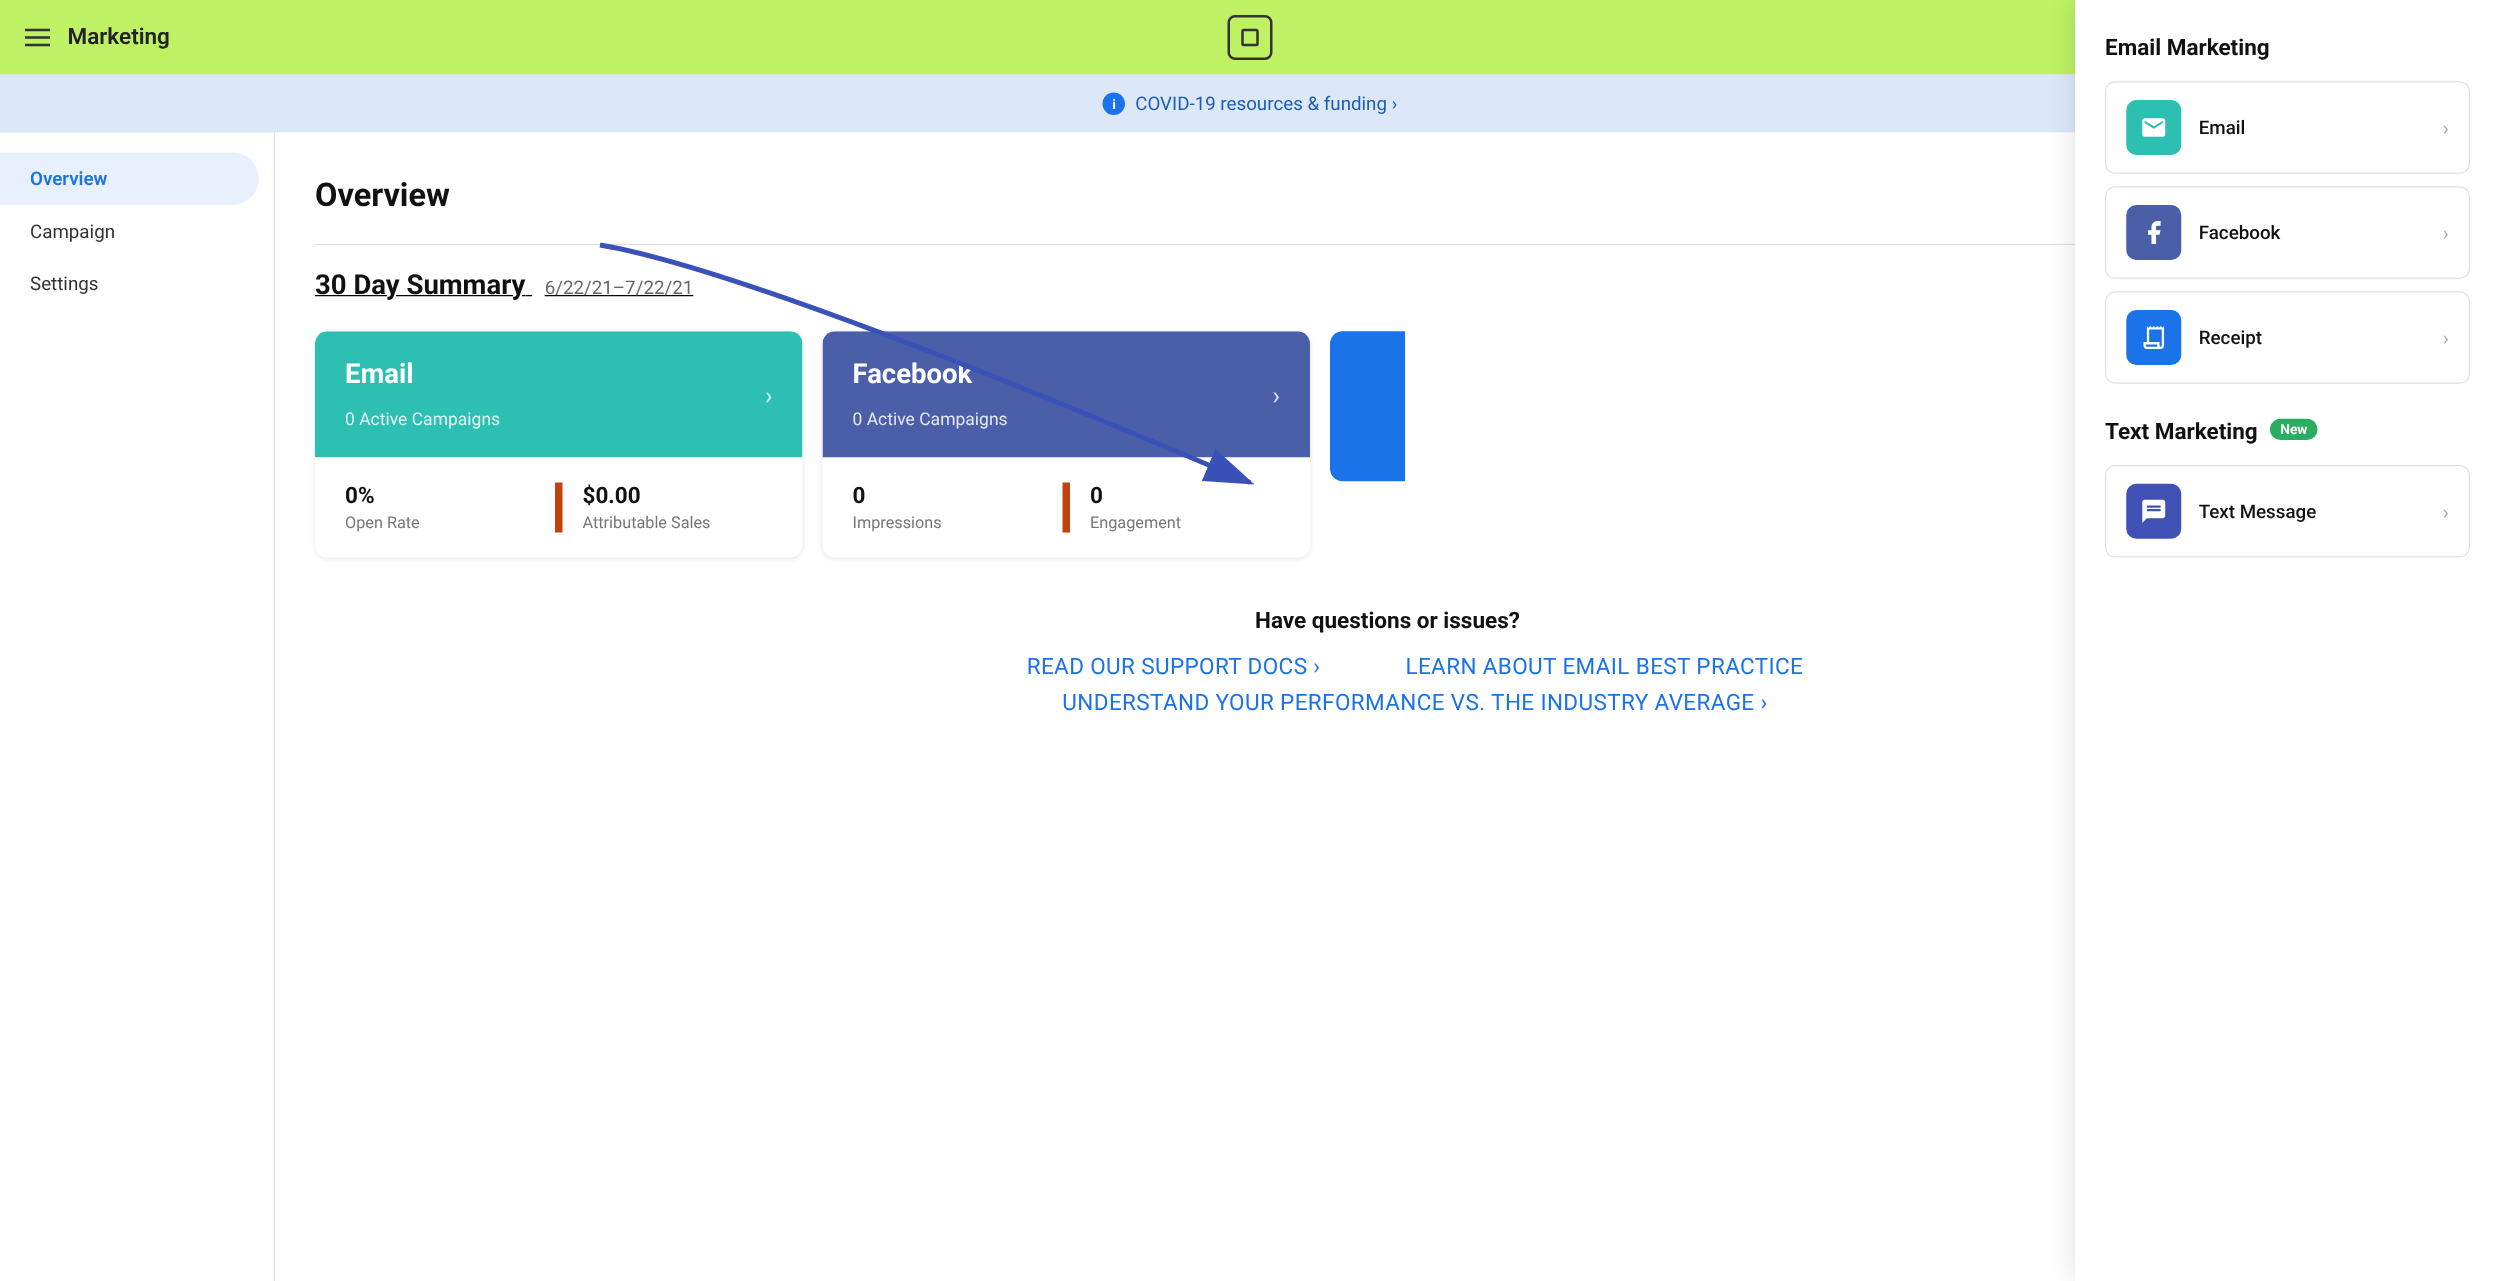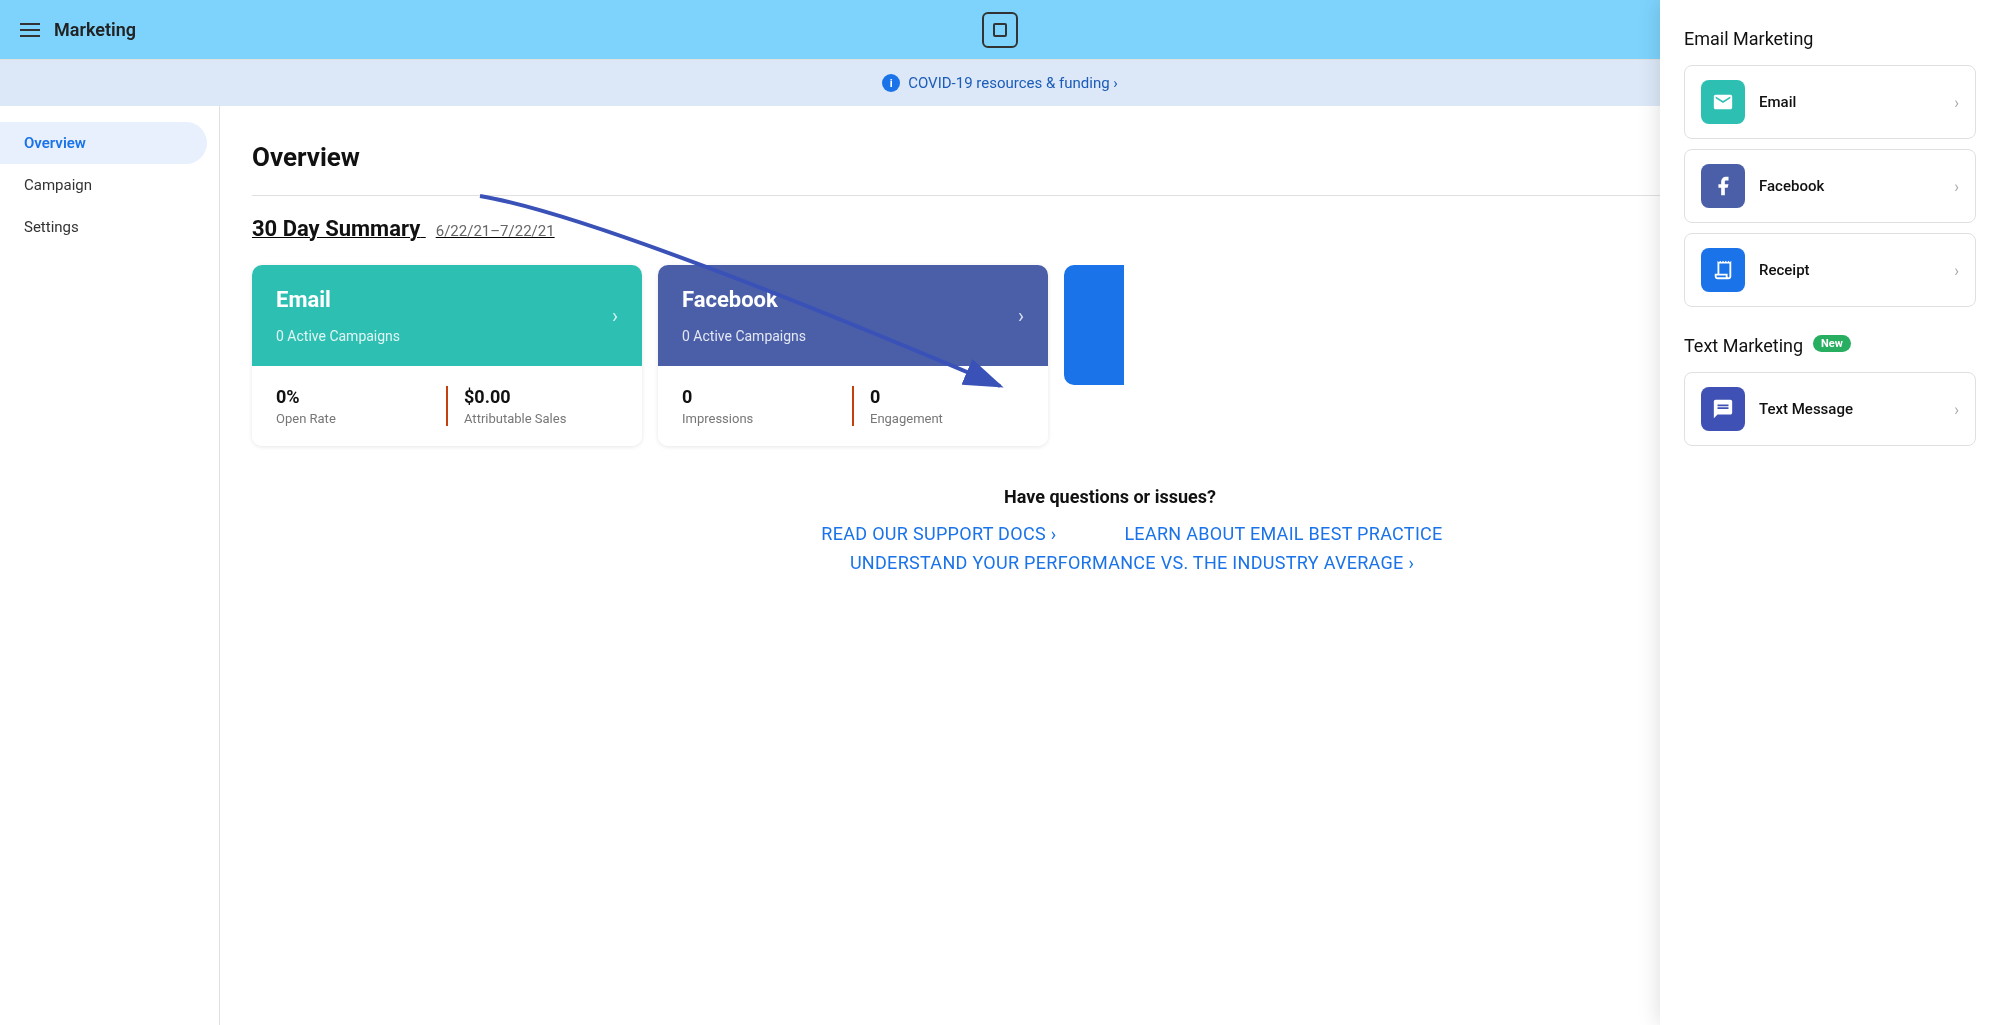--- a/index.html
+++ b/index.html
@@ -3,21 +3,21 @@
   <meta charset="utf-8">
   <style>
     * { box-sizing: border-box; margin: 0; padding: 0; }
     body { font-family: -apple-system, BlinkMacSystemFont, 'Segoe UI', Roboto, sans-serif; background: #f5f5f5; overflow: hidden; }
 
     
     .topnav {
       display: flex;
       align-items: center;
       justify-content: space-between;
-      background: #7dd3fc;
+      background: #bef264;
       border-bottom: 1px solid #e0e0e0;
       height: 60px;
       padding: 0 20px;
     }
     .topnav-left { display: flex; align-items: center; gap: 14px; }
     .topnav-left .hamburger { display: flex; flex-direction: column; gap: 4px; cursor: pointer; }
     .topnav-left .hamburger span { width: 20px; height: 2px; background: #333; }
     .topnav-title { font-size: 18px; font-weight: 600; color: #222; }
     .topnav-center { position: absolute; left: 50%; transform: translateX(-50%); }
     .topnav-logo { width: 36px; height: 36px; border: 2.5px solid #333; border-radius: 6px; display: flex; align-items: center; justify-content: center; }
@@ -114,21 +114,21 @@
     .campaign-card-header-text .card-subtitle { font-size: 14px; color: rgba(255,255,255,0.85); margin-top: 16px; }
     .card-chevron { color: rgba(255,255,255,0.8); font-size: 20px; }
 
     .campaign-card-body {
       background: #fff;
       padding: 20px 24px;
       display: flex;
       gap: 0;
     }
     .card-stat { flex: 1; padding-right: 16px; }
-    .card-stat + .card-stat { border-left: 2px solid #c2410c; padding-left: 16px; padding-right: 0; }
+    .card-stat + .card-stat { border-left: 6px solid #c2410c; padding-left: 16px; padding-right: 0; }
     .stat-value { font-size: 18px; font-weight: 700; color: #111; }
     .stat-label { font-size: 13px; color: #777; margin-top: 4px; }
 
     
     .questions-section { margin-top: 40px; text-align: center; }
     .questions-title { font-size: 18px; font-weight: 700; color: #111; margin-bottom: 16px; }
     .questions-links { display: flex; gap: 24px; justify-content: center; flex-wrap: wrap; }
     .questions-link { color: #1a73e8; font-size: 18px; font-weight: 400; text-decoration: none; cursor: pointer; letter-spacing: 0.3px; padding-left: 44px; }
 
     
@@ -137,21 +137,21 @@
       top: 0;
       right: 0;
       width: 340px;
       background: #fff;
       box-shadow: -2px 0 20px rgba(0,0,0,0.12);
       height: 100%;
       overflow-y: auto;
       padding: 28px 24px;
       z-index: 10;
     }
-    .dropdown-section-title { font-size: 18px; font-weight: 400; color: #111; margin-bottom: 16px; }
+    .dropdown-section-title { font-size: 18px; font-weight: 700; color: #111; margin-bottom: 16px; }
     .dropdown-item {
       display: flex;
       align-items: center;
       justify-content: space-between;
       border: 1px solid #e0e0e0;
       border-radius: 8px;
       padding: 14px 16px;
       margin-bottom: 10px;
       cursor: pointer;
       background: #fff;

